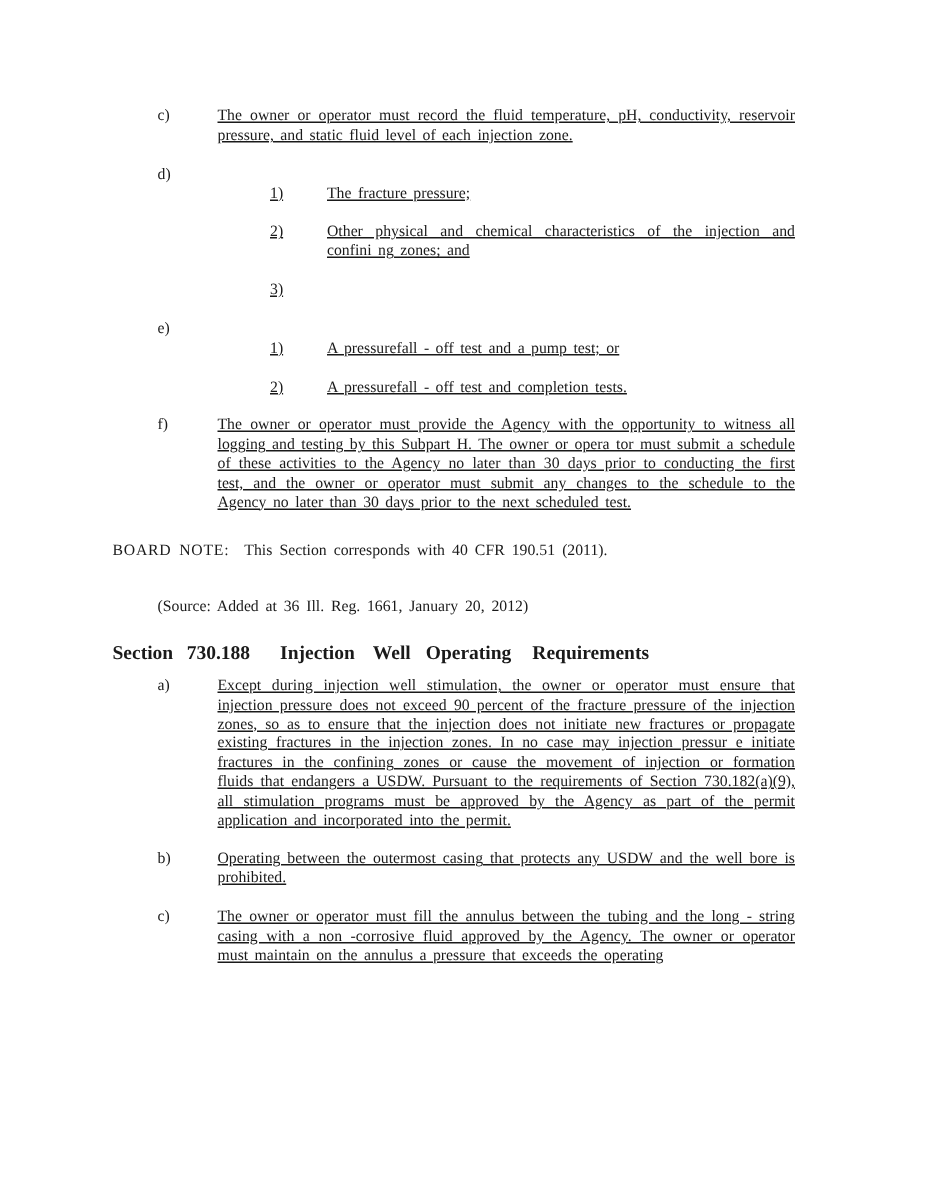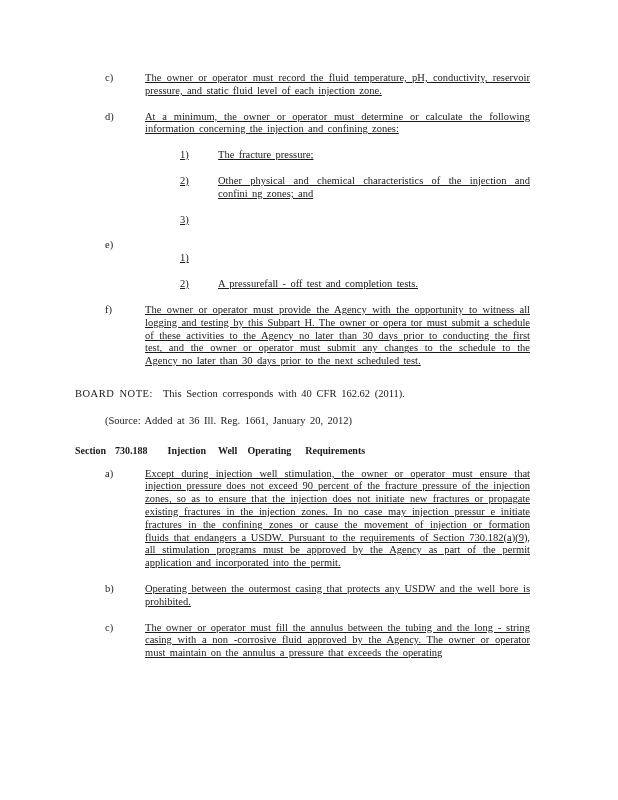--- a/index.html
+++ b/index.html
@@ -48,27 +48,27 @@
   }
   .boardnote {
     margin: 20px 0 0 -30px;
     word-spacing: 0.2em;
   }
   .boardnote .bn-label {
     letter-spacing: 0.5px;
     margin-right: 10px;
   }
   .source-line {
-    margin: 14px 0 0 0;
+    margin: 24px 0 0 0;
     word-spacing: 0.18em;
   }
   .section-heading {
     margin: 17px 0 0 -30px;
     font-weight: bold;
-    font-size: 10px;
+    font-size: 13px;
     line-height: 11px;
     white-space: nowrap;
   }
   .section-heading .h0 { margin-right: 9px; }
   .section-heading .h1 { margin-right: 20px; }
   .section-heading .h2 { margin-right: 12px; }
   .section-heading .h3 { margin-right: 10px; }
   .section-heading .h4 { margin-right: 14px; }
   .list2 {
     margin-top: 12px;
@@ -82,57 +82,57 @@
   <div class="item">
     <span class="label">c)</span>
     <div class="content">
       <p class="para">The owner or operator must record the fluid temperature, pH, conductivity, reservoir pressure, and static fluid level of each injection zone.</p>
     </div>
   </div>
 
   <div class="item">
     <span class="label">d)</span>
     <div class="content">
-      <p class="para">At a minimum, the owner or operator must determine or calculate the following information concerning the injection and confining zones:</p>
       <div class="subitem">
         <span class="sublabel">1)</span>
         <p class="para">The fracture pressure;</p>
       </div>
       <div class="subitem">
         <span class="sublabel">2)</span>
         <p class="para">Other physical and chemical characteristics of the injection and confini ng zones; and</p>
       </div>
       <div class="subitem">
         <span class="sublabel">3)</span>
       </div>
     </div>
   </div>
 
   <div class="item">
     <span class="label">e)</span>
     <div class="content">
       <div class="subitem">
         <span class="sublabel">1)</span>
+        <p class="para">A pressurefall - off test and a pump test; or</p>
       </div>
       <div class="subitem">
         <span class="sublabel">2)</span>
         <p class="para">A pressurefall - off test and completion tests.</p>
       </div>
     </div>
   </div>
 
   <div class="item">
     <span class="label">f)</span>
     <div class="content">
       <p class="para">The owner or operator must provide the Agency with the opportunity to witness all logging and testing by this Subpart H. The owner or opera tor must submit a schedule of these activities to the Agency no later than 30 days prior to conducting the first test, and the owner or operator must submit any changes to the schedule to the Agency no later than 30 days prior to the next scheduled test.</p>
     </div>
   </div>
 
   <p class="boardnote">
-    <span class="bn-label">BOARD NOTE:</span><span>This Section corresponds with 40 CFR 162.62 (2011).</span>
+    <span class="bn-label">BOARD NOTE:</span><span>This Section corresponds with 40 CFR 190.51 (2011).</span>
   </p>
 
   <p class="source-line">(Source: Added at 36 Ill. Reg. 1661, January 20, 2012)</p>
 
   <p class="section-heading">
     <span class="h0">Section</span><span class="h1">730.188</span><span class="h2">Injection</span><span class="h3">Well</span><span class="h4">Operating</span><span class="h5">Requirements</span>
   </p>
 
   <div class="list2">
     <div class="item">

